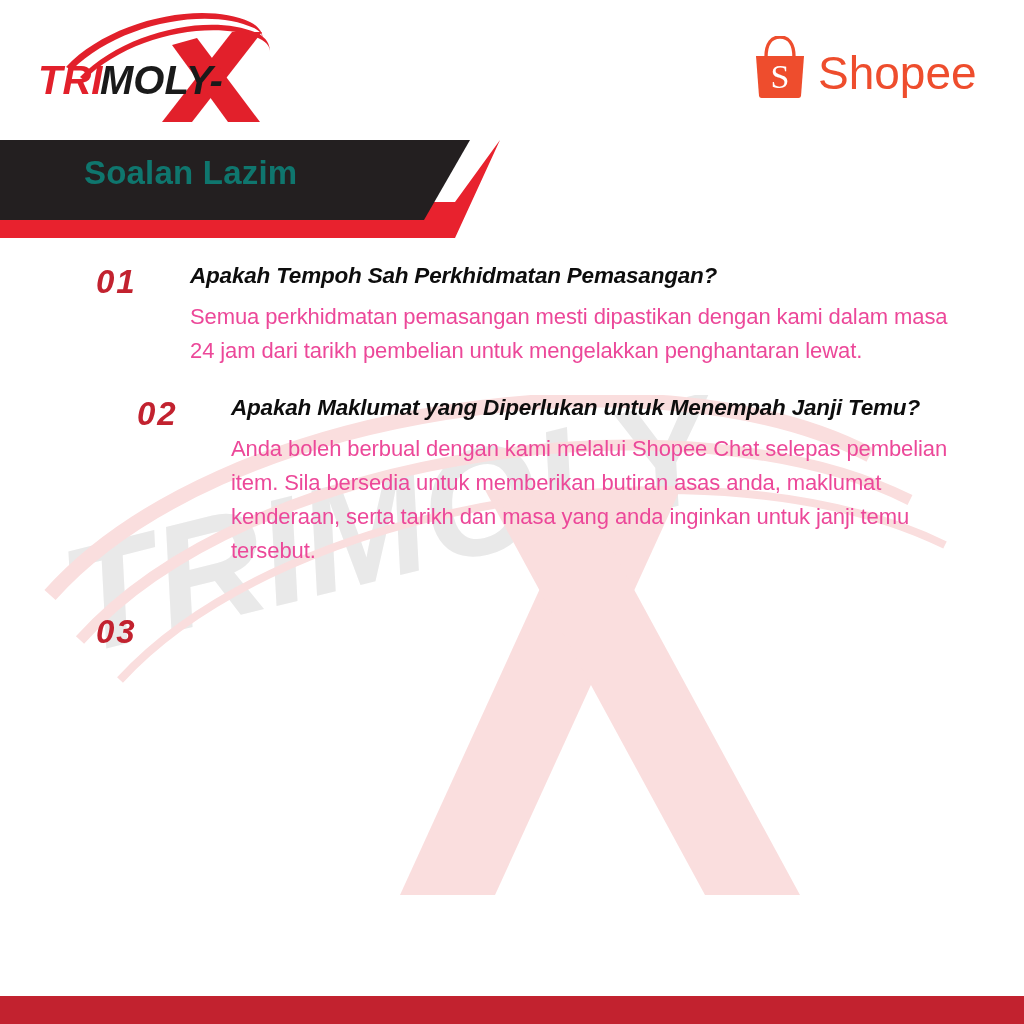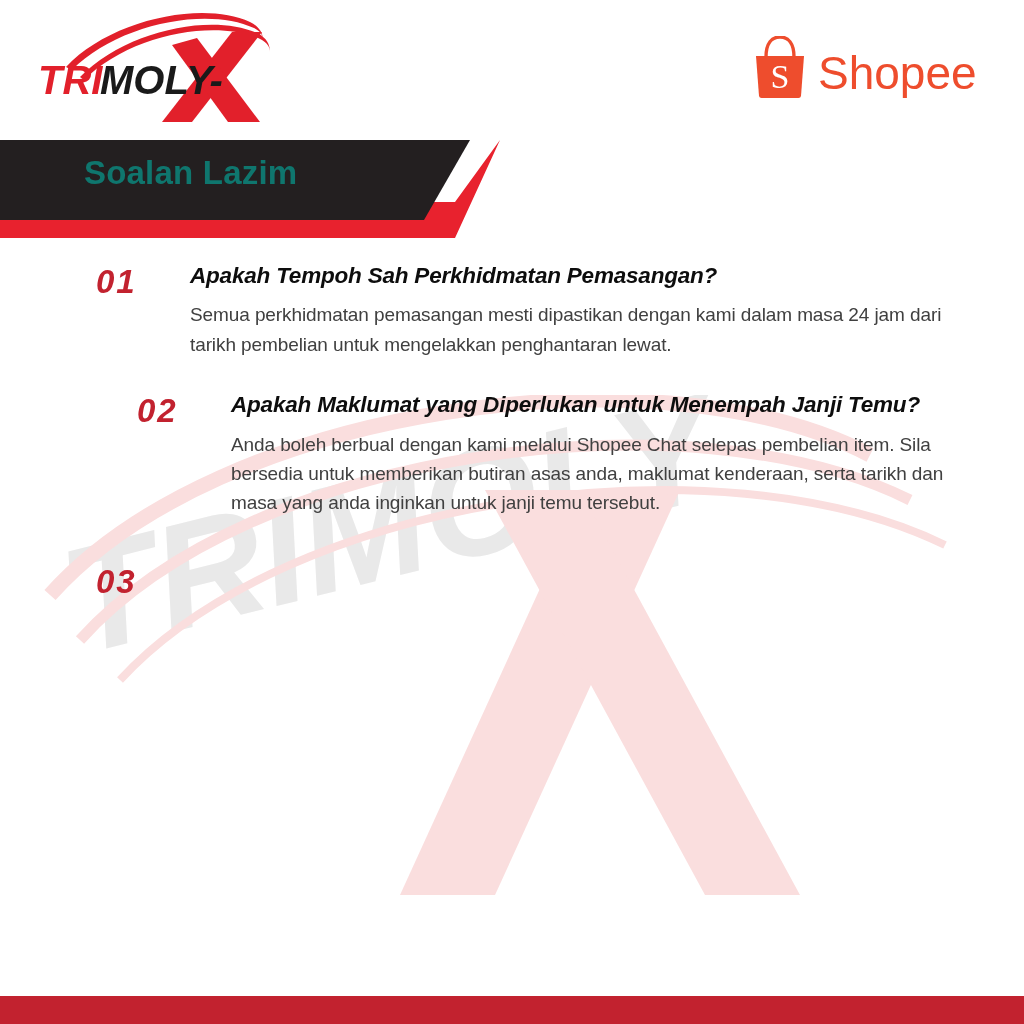--- a/index.html
+++ b/index.html
@@ -90,27 +90,27 @@
   .faq-q {
     font-size:22.5px;
     font-weight:700;
     font-style:italic;
     color:#0d0d0d;
     line-height:1.26;
     letter-spacing:-0.2px;
   }
   .faq-a {
     margin-top:10px;
-    font-size:19px;
-    color:#404040;
+    font-size:22px;
+    color:#ec4899;
     line-height:1.55;
     letter-spacing:-0.1px;
   }
 
-  #item-1 { margin-bottom:32px; }
+  #item-1 { margin-bottom:25px; }
   #item-2 { margin-bottom:44px;margin-left:41px; }
 
   
   #bottom-bar {
     position:absolute; left:0; bottom:0;
     width:1024px; height:28px;
     background:#c2222f;
     z-index:6;
   }
 </style>

